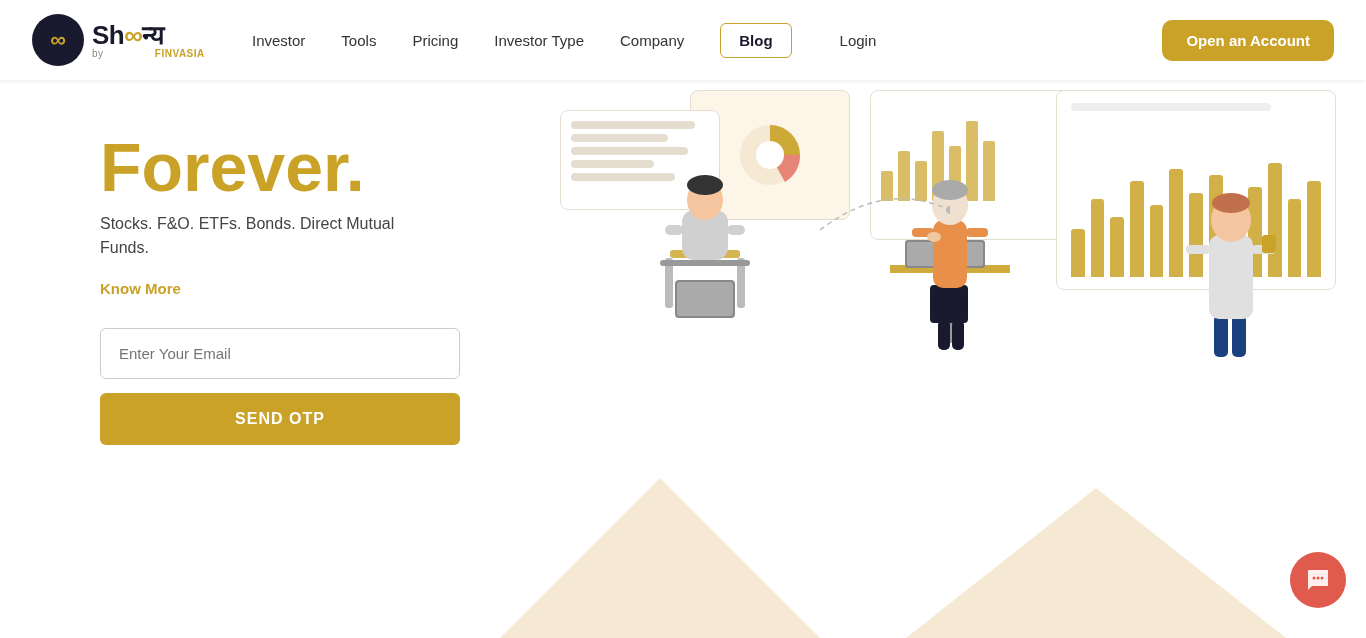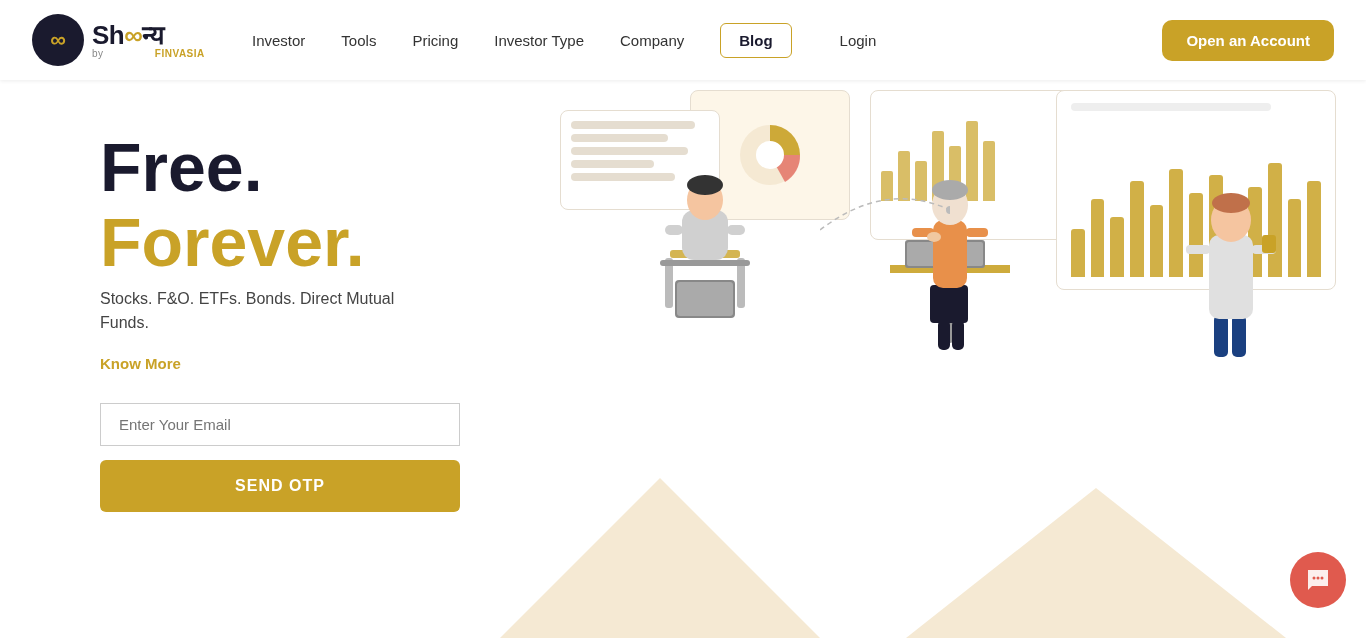--- a/index.html
+++ b/index.html
@@ -145,23 +145,23 @@
     }
     .form-area {
       margin-top: 30px;
       display: flex;
       flex-direction: column;
       gap: 14px;
       width: 360px;
     }
     .form-input {
       width: 100%;
-      height: 43px;
+      height: 51px;
       border: 1.5px solid #ccc;
-      border-radius: 0;
+      border-radius: 6px;
       padding: 0 18px;
       font-size: 15px;
       color: #999;
       outline: none;
       background: #fff;
     }
     .send-otp-btn {
       width: 100%;
       height: 52px;
       background: #c9a227;
@@ -335,21 +335,20 @@
     <button class="nav-blog-btn">Blog</button>
     <a class="nav-link nav-login">Login</a>
   </div>
 
   <button class="nav-cta">Open an Account</button>
 </nav>
 
 <div class="main-content">
 
   <div class="left-panel">
-    <div class="headline-free">Free.</div>
     <div class="headline-forever">Forever.</div>
     <div class="subtext">Stocks. F&amp;O. ETFs. Bonds. Direct Mutual Funds.</div>
     <a class="know-more">Know More</a>
 
     <div class="form-area">
       <input class="form-input" type="email" placeholder="Enter Your Email" style="">
       <button class="send-otp-btn">SEND OTP</button>
     </div>
   </div>
 

